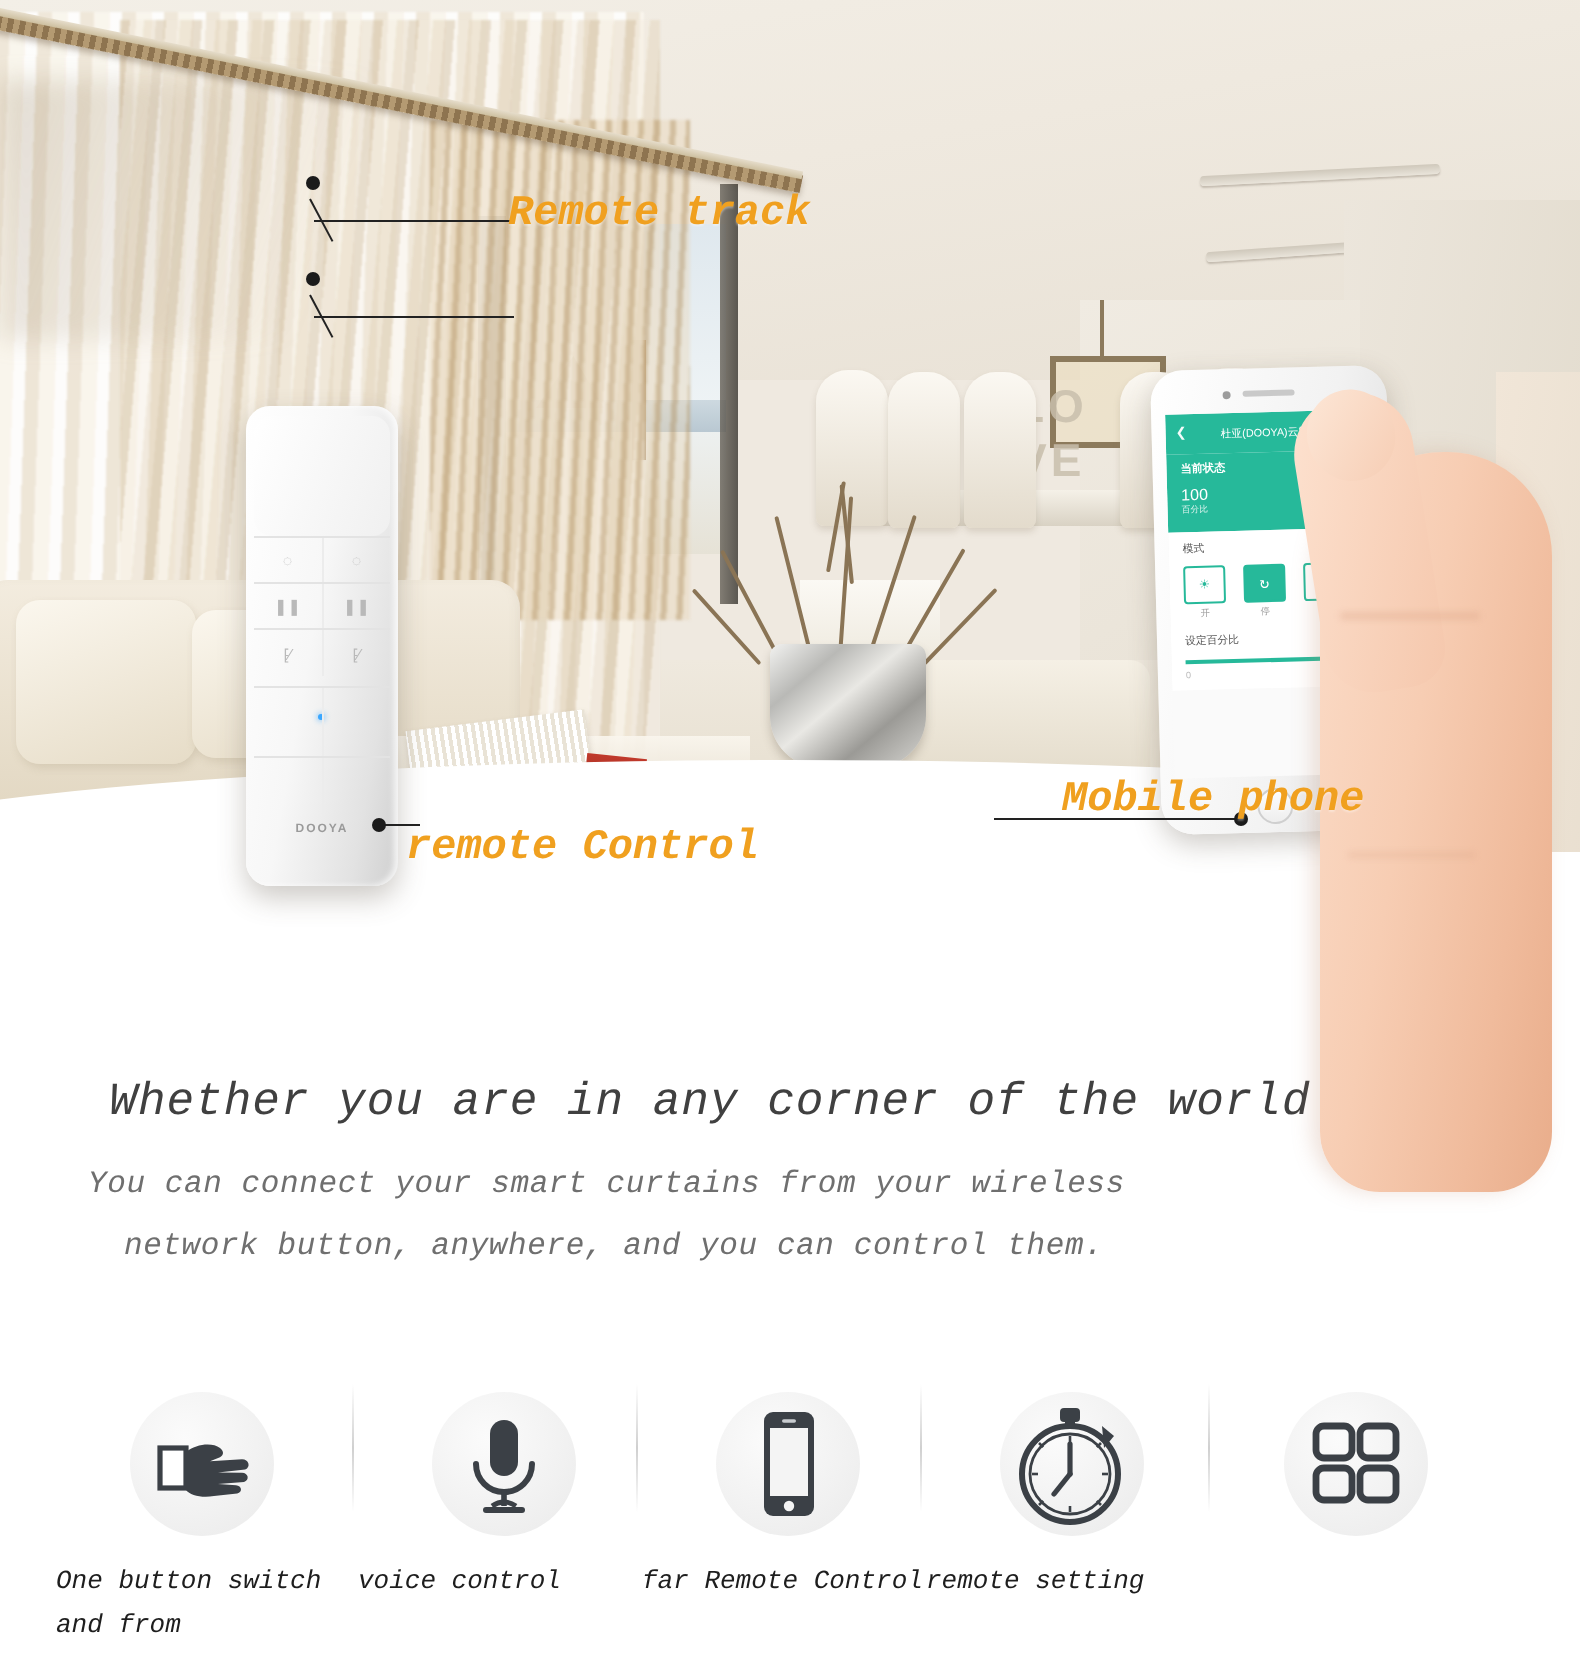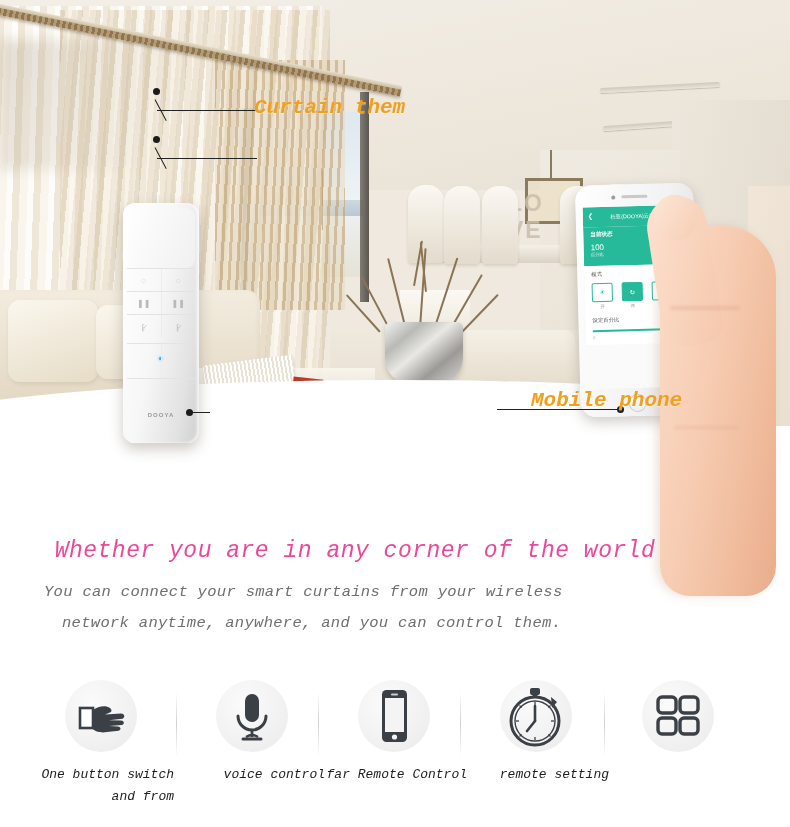--- a/index.html
+++ b/index.html
@@ -327,42 +327,42 @@
   .label-orange{
     position:absolute;color:#f0a01f;z-index:11;
     font-family:"Liberation Mono","DejaVu Sans Mono",monospace;
     font-style:italic;font-weight:bold;white-space:nowrap;
     text-shadow:0 1px 1px rgba(255,255,255,.35);
   }
 
   
   .headline{
     position:absolute;left:0;top:538px;width:790px;text-align:center;
-    font-size:23px;font-style:italic;color:#ec4899;
+    font-size:23px;font-style:italic;color:#404040;
     font-family:"Liberation Mono","DejaVu Sans Mono",monospace;
     letter-spacing:.5px;
   }
   .headline span{padding-right:80px;}
   .sub1{
     position:absolute;left:44px;top:583px;font-size:15.5px;font-style:italic;
     color:#6f6f6f;font-family:"Liberation Mono","DejaVu Sans Mono",monospace;
     letter-spacing:.3px;
   }
   .sub2{
     position:absolute;left:62px;top:614px;font-size:15.5px;font-style:italic;
     color:#6f6f6f;font-family:"Liberation Mono","DejaVu Sans Mono",monospace;
     letter-spacing:.3px;
   }
 
   
   .features{
     position:absolute;left:0;top:680px;width:790px;height:140px;
   }
   .feature{
-    position:absolute;top:0;width:146px;text-align:right;
+    position:absolute;top:16px;width:146px;text-align:left;
   }
   .f-circle{
     width:72px;height:72px;border-radius:50%;
     background:radial-gradient(circle at 38% 32%,#fbfbfb,#f1f1f1 60%,#eaeaea 100%);
     margin:0 auto;position:relative;
   }
   .f-label{
     margin-top:12px;font-size:13px;font-style:italic;color:#1e1e1e;
     font-family:"Liberation Mono","DejaVu Sans Mono",monospace;line-height:22px;
   }
@@ -516,39 +516,40 @@
     <div class="thumb">
       <div class="thumb-tip"></div>
     </div>
     <div class="knuckle"></div>
     <div class="knuckle2"></div>
   </div>
 
   <div class="dot" style="left:153px;top:88px;"></div>
   <div class="lead" style="left:157px;top:110px;width:100px;"></div>
   <div class="lead" style="left:155px;top:99px;width:24px;transform:rotate(62deg);transform-origin:left center;"></div>
-  <div class="label-orange" style="left:254px;top:96px;font-size:21px;">Curtain them</div>
+  <div class="label-orange" style="left:254px;top:96px;font-size:21px;">Remote track</div>
 
   <div class="dot" style="left:153px;top:136px;"></div>
   <div class="lead" style="left:157px;top:158px;width:100px;"></div>
   <div class="lead" style="left:155px;top:147px;width:24px;transform:rotate(62deg);transform-origin:left center;"></div>
 
   <div class="dot" style="left:186px;top:409px;"></div>
   <div class="lead" style="left:190px;top:412px;width:20px;"></div>
+  <div class="label-orange" style="left:203px;top:413px;font-size:21px;">remote Control</div>
 
   <div class="dot" style="left:617px;top:406px;"></div>
   <div class="lead" style="left:497px;top:409px;width:124px;"></div>
   <div class="label-orange" style="left:531px;top:389px;font-size:21px;">Mobile phone</div>
 
 
   <div class="headline">
     <span>Whether you are in any corner of the world</span>
   </div>
   <div class="sub1">You can connect your smart curtains from your wireless</div>
-  <div class="sub2">network anytime, anywhere, and you can control them.</div>
+  <div class="sub2">network button, anywhere, and you can control them.</div>
 
   <div class="features">
 
     <div class="divider" style="left:176px;"></div>
     <div class="divider" style="left:318px;"></div>
     <div class="divider" style="left:460px;"></div>
     <div class="divider" style="left:604px;"></div>
 
     <div class="feature" style="left:28px;">
       <div class="f-circle">

